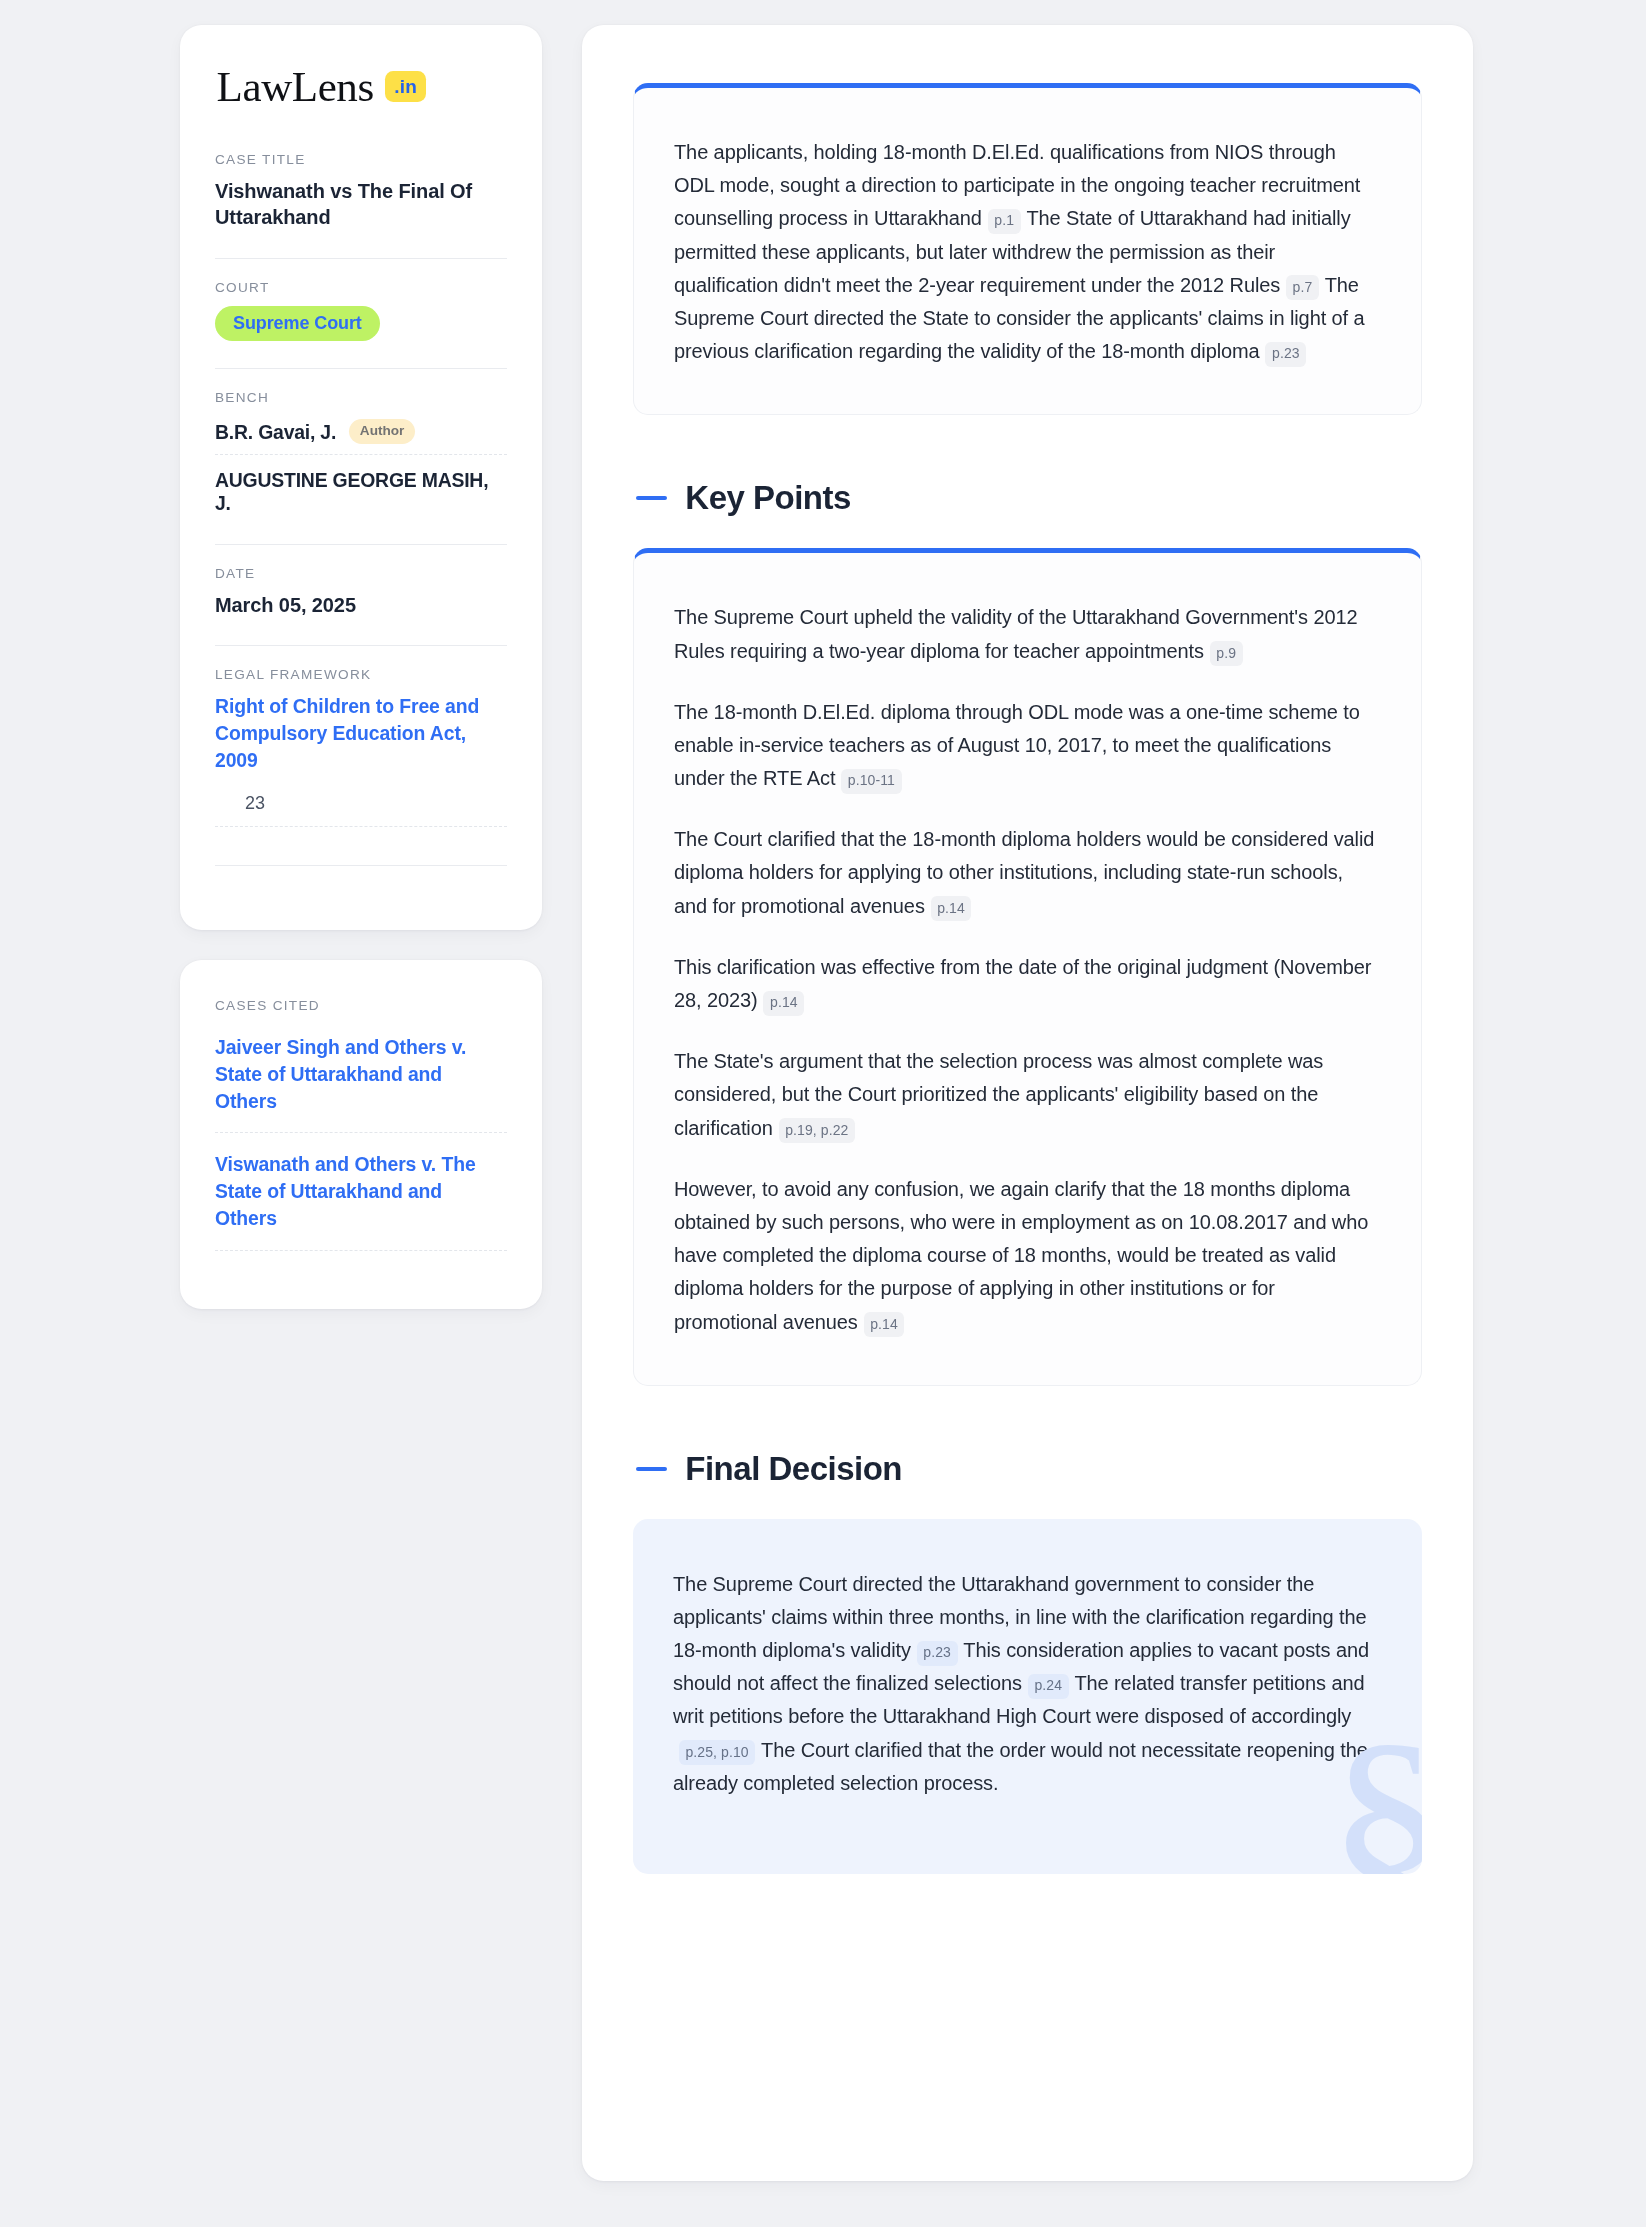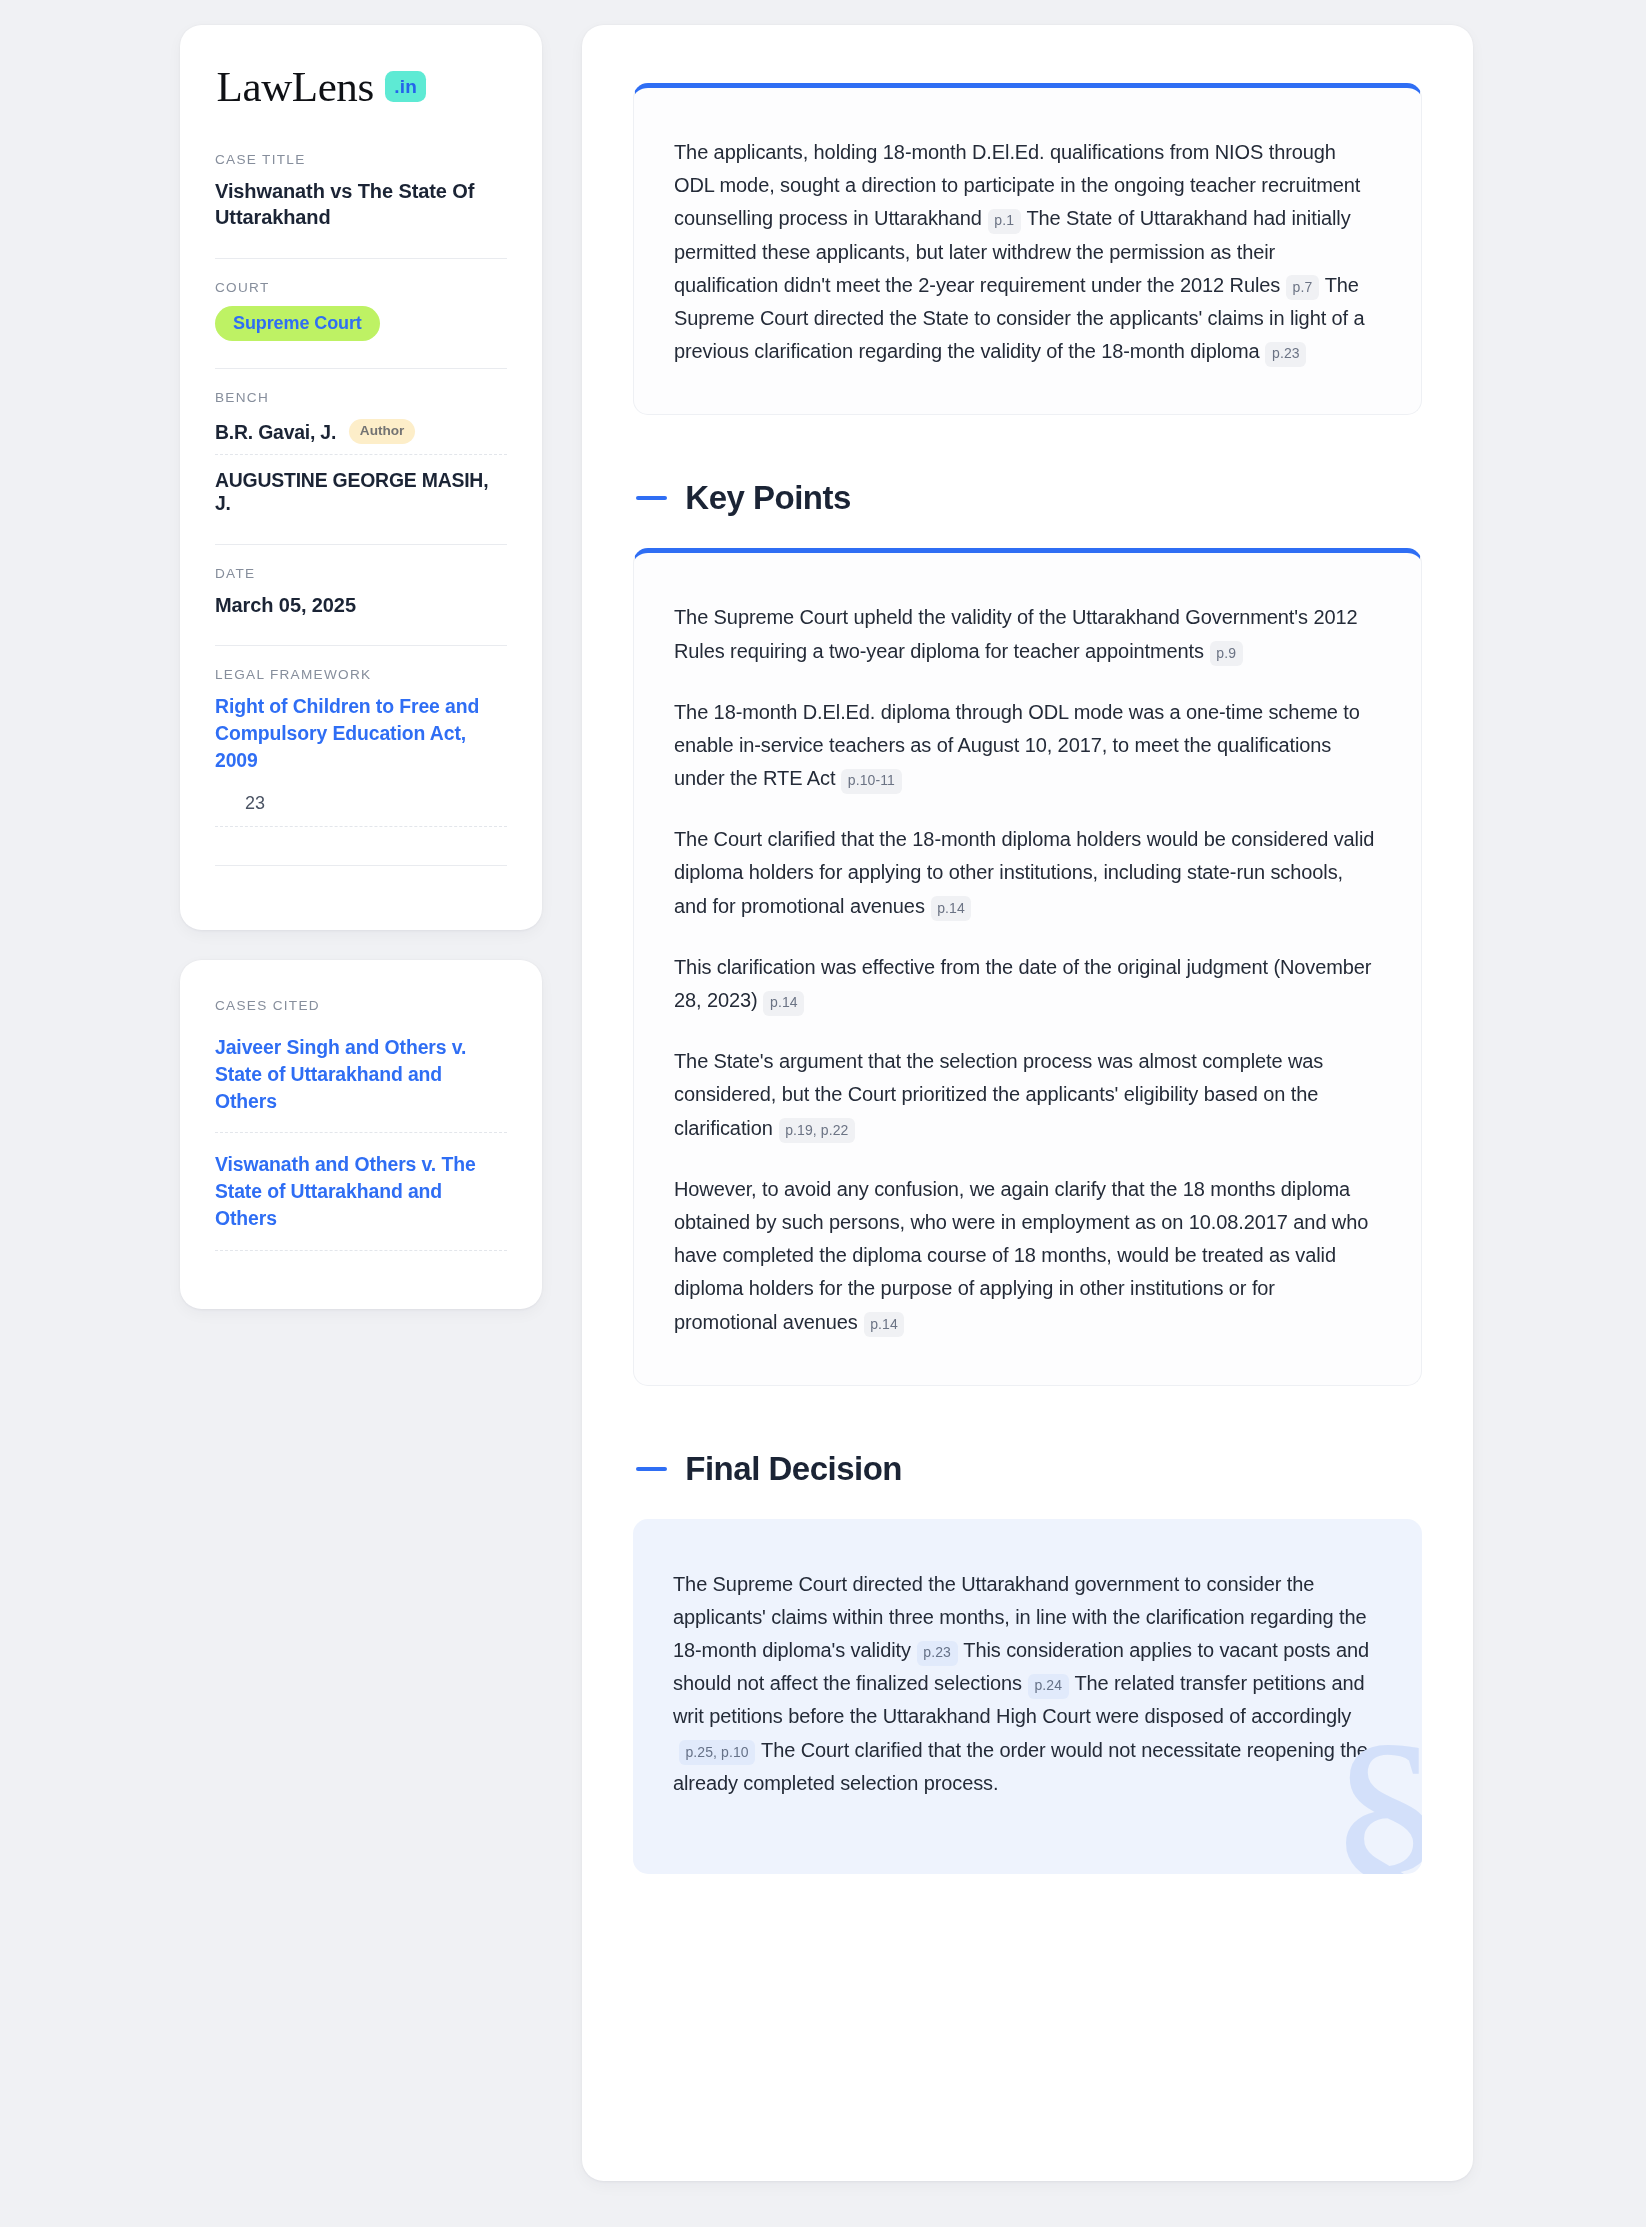--- a/index.html
+++ b/index.html
@@ -49,21 +49,21 @@
     padding-left: 1.6px;
   }
   .logo-text {
     font-family: "Liberation Serif", serif;
     font-size: 43px;
     letter-spacing: -0.4px;
     color: #0f1115;
     line-height: 1;
   }
   .logo-badge {
-    background: #5eead4;
+    background: #fde047;
     color: #2563eb;
     font-size: 19px;
     font-weight: 700;
     border-radius: 8.2px;
     padding: 5.8px 9px 6.6px 9px;
     line-height: 1;
     letter-spacing: 0.2px;
   }
 
   .field { padding-bottom: 5px; }
@@ -265,21 +265,21 @@
 
     <div class="card sidebar-card-main">
 
       <div class="logo-row">
         <span class="logo-text">LawLens</span>
         <span class="logo-badge">.in</span>
       </div>
 
       <div class="field">
         <div class="field-label">CASE TITLE</div>
-        <div class="field-value">Vishwanath vs The State Of Uttarakhand</div>
+        <div class="field-value">Vishwanath vs The Final Of Uttarakhand</div>
       </div>
 
       <div class="divider-solid"></div>
 
       <div class="field">
         <div class="field-label">COURT</div>
         <span class="pill-court">Supreme Court</span>
       </div>
 
       <div class="divider-solid"></div>

